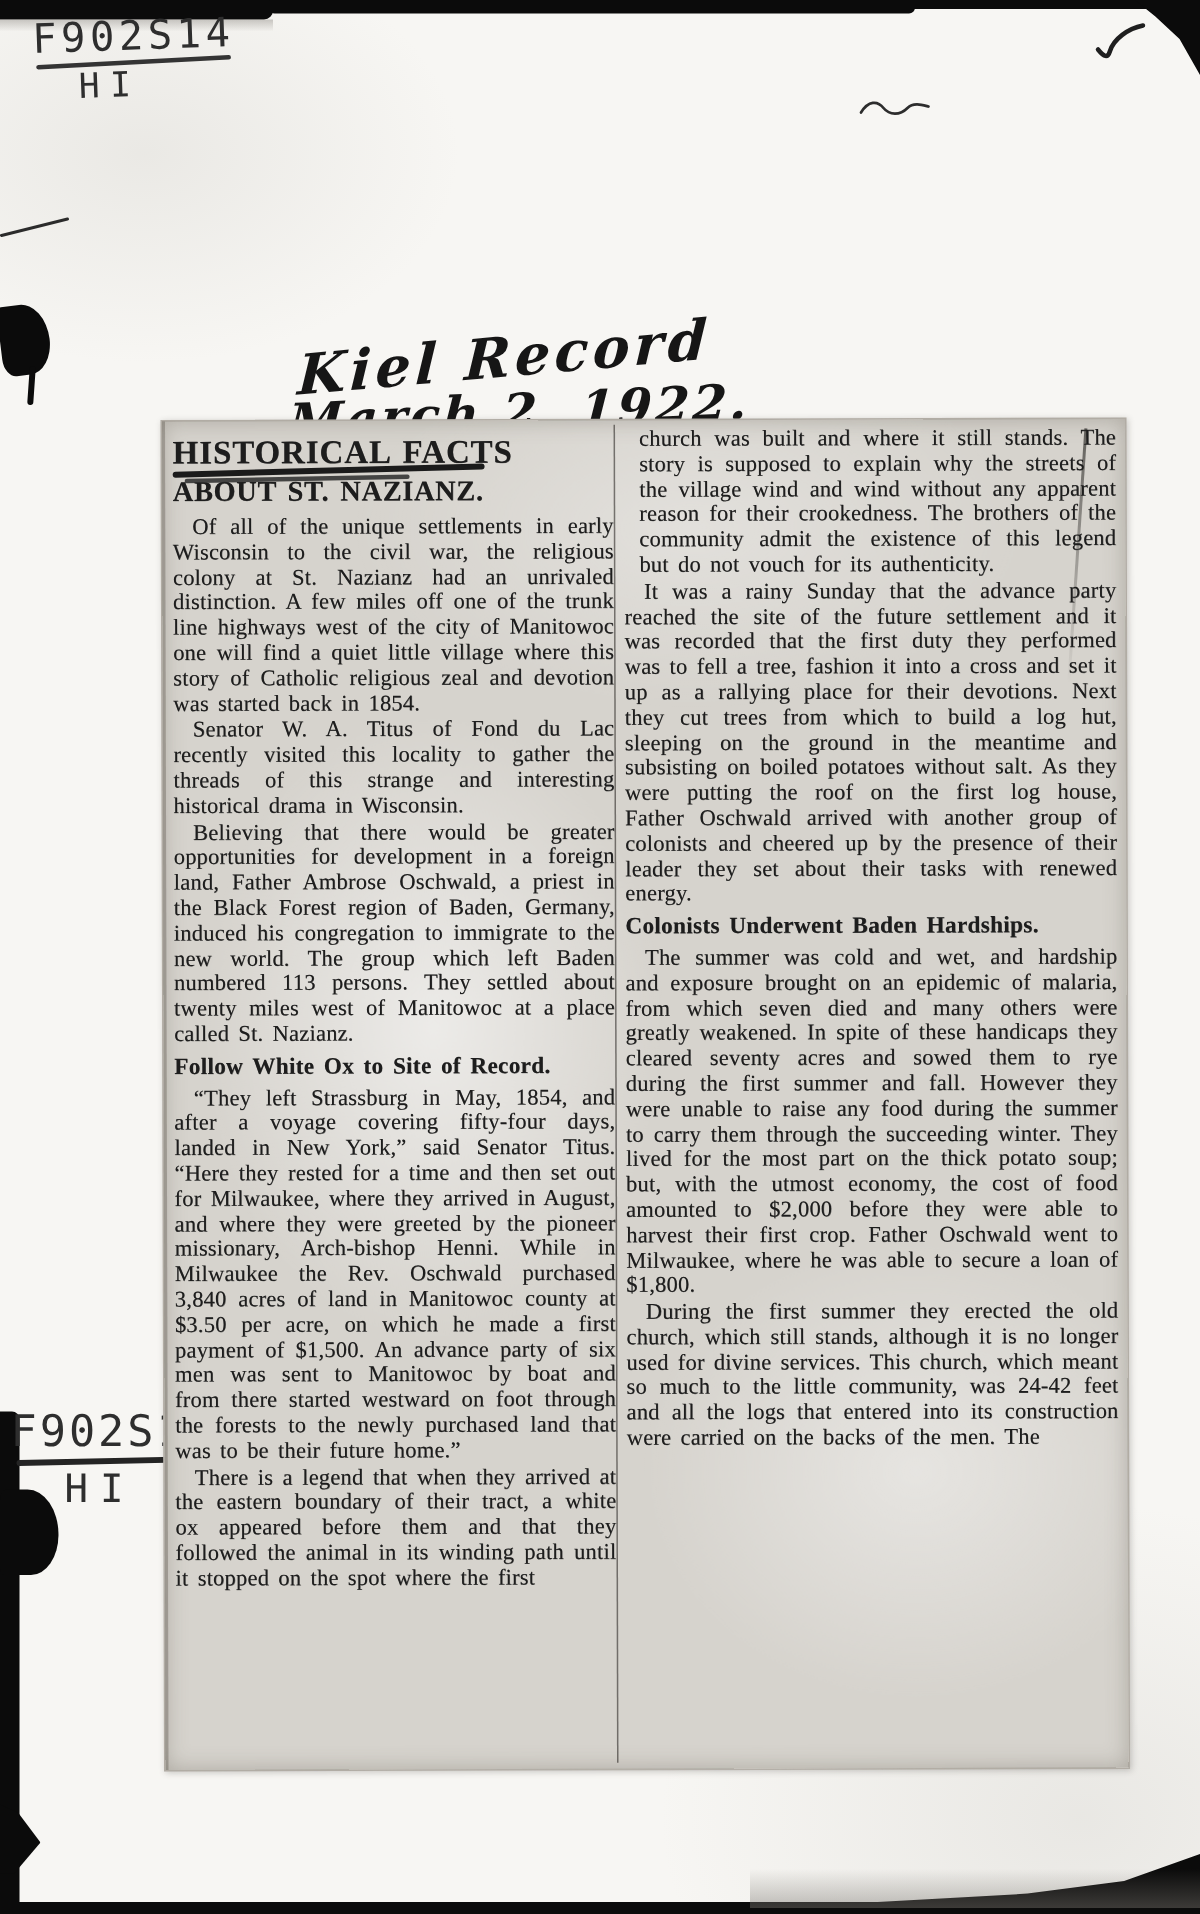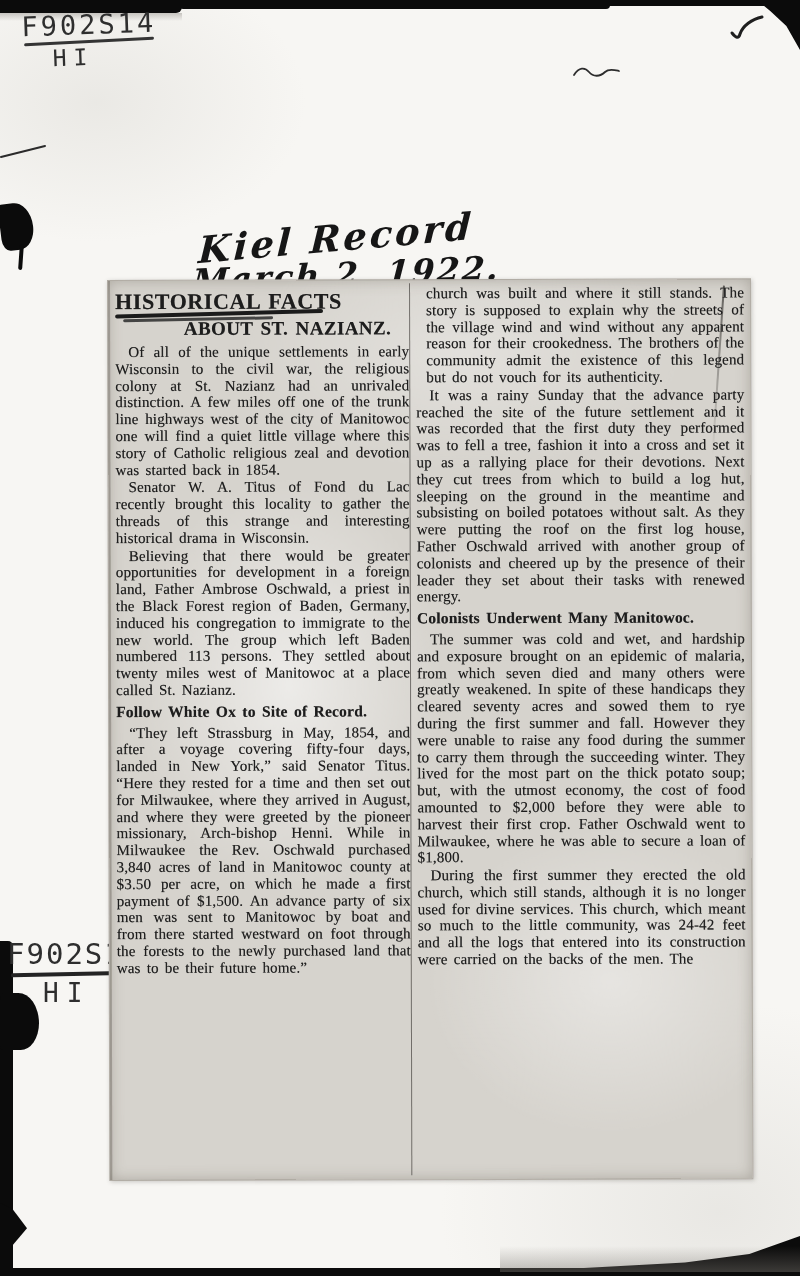--- a/index.html
+++ b/index.html
@@ -71,21 +71,21 @@
   .col{position:absolute;top:0;font-size:15px;line-height:16.8px;
     text-align:justify;word-spacing:2.2px;letter-spacing:.15px;
     text-shadow:.2px .2px 0 rgba(25,25,25,.55);}
   #col1{left:7px;top:13px;width:294px;}
   #col2{left:308px;top:5px;width:328px;}
   .col p{margin:0 0 1px;text-indent:13px;}
   .col p.noindent{text-indent:0;margin-left:10px;}
   .col h3{font-size:15.5px;margin:5px 0 4px;text-indent:0;letter-spacing:.2px;
     font-family:"Liberation Serif", serif;}
   .headline1{font-size:22px;font-weight:700;letter-spacing:.6px;margin:0;}
-  .headline2{font-size:19px;font-weight:700;letter-spacing:.4px;text-align:right;margin:1px 18px 6px 0;}
+  .headline2{font-size:19px;font-weight:700;letter-spacing:.4px;margin:1px 18px 6px 0;}
   .headline-underline{width:208px;height:4px;background:#1b1b1b;border-radius:2px;transform:rotate(-1.4deg);margin-top:1px;}
   .headline-underline2{width:150px;height:2.5px;background:#2a2a2a;opacity:.85;border-radius:2px;transform:rotate(-1deg);margin:2px 0 0 8px;}
   svg{display:block;}
 </style>
 </head>
 <body>
 
 <div class="art" id="top-bar"></div>
 <div class="art" id="top-bar-left"></div>
 <div class="art" id="top-bar-mid"></div>
@@ -134,26 +134,27 @@
   <div id="clip-left-edge"></div>
   <div id="col-divider"></div>
   <div id="crease-line"></div>
 
   <div class="col" id="col1">
     <h1 class="headline1">HISTORICAL FACTS</h1>
     <div class="headline-underline"></div>
     <div class="headline-underline2"></div>
     <h2 class="headline2">ABOUT ST. NAZIANZ.</h2>
     <p>Of all of the unique settlements in early Wisconsin to the civil war, the religious colony at St. Nazianz had an unrivaled distinction.  A few miles off one of the trunk line highways west of the city of Manitowoc one will find a quiet little village where this story of Catholic religious zeal and devotion was started back in 1854.</p>
-    <p>Senator W. A. Titus of Fond du Lac recently brought this locality to gather the threads of this strange and interesting historical drama in Wisconsin.</p>
+    <p>Senator W. A. Titus of Fond du Lac recently visited this locality to gather the threads of this strange and interesting historical drama in Wisconsin.</p>
     <p>Believing that there would be greater opportunities for development in a foreign land, Father Ambrose Oschwald, a priest in the Black Forest region of Baden, Germany, induced his congregation to immigrate to the new world.  The group which left Baden numbered 113 persons.  They settled about twenty miles west of Manitowoc at a place called St. Nazianz.</p>
     <h3>Follow White Ox to Site of Record.</h3>
     <p>“They left Strassburg in May, 1854, and after a voyage covering fifty-four days, landed in New York,” said Senator Titus.  “Here they rested for a time and then set out for Milwaukee, where they arrived in August, and where they were greeted by the pioneer missionary, Arch-bishop Henni. While in Milwaukee the Rev. Oschwald purchased 3,840 acres of land in Manitowoc county at $3.50 per acre, on which he made a first payment of $1,500.  An advance party of six men was sent to Manitowoc by boat and from there started westward on foot through the forests to the newly purchased land that was to be their future home.”</p>
+    <p>There is a legend that when they arrived at the eastern boundary of their tract, a white ox appeared before them and that they followed the animal in its winding path until it stopped on the spot where the first</p>
   </div>
 
   <div class="col" id="col2">
     <p class="noindent">church was built and where it still stands.  The story is supposed to explain why the streets of the village wind and wind without any apparent reason for their crookedness. The brothers of the community admit the existence of this legend but do not vouch for its authenticity.</p>
     <p>It was a rainy Sunday that the advance party reached the site of the future settlement and it was recorded that the first duty they performed was to fell a tree, fashion it into a cross and set it up as a rallying place for their devotions.  Next they cut trees from which to build a log hut, sleeping on the ground in the meantime and subsisting on boiled potatoes without salt.  As they were putting the roof on the first log house, Father Oschwald arrived with another group of colonists and cheered up by the presence of their leader they set about their tasks with renewed energy.</p>
-    <h3>Colonists Underwent Many Manitowoc.</h3>
+    <h3>Colonists Underwent Baden Hardships.</h3>
     <p>The summer was cold and wet, and hardship and exposure brought on an epidemic of malaria, from which seven died and many others were greatly weakened.  In spite of these handicaps they cleared seventy acres and sowed them to rye during the first summer and fall.  However they were unable to raise any food during the summer to carry them through the succeeding winter.  They lived for the most part on the thick potato soup; but, with the utmost economy, the cost of food amounted to $2,000 before they were able to harvest their first crop.  Father Oschwald went to Milwaukee, where he was able to secure a loan of $1,800.</p>
     <p>During the first summer they erected the old church, which still stands, although it is no longer used for divine services.  This church, which meant so much to the little community, was 24-42 feet and all the logs that entered into its construction were carried on the backs of the men.  The</p>
   </div>
 </div>
 
 </body></html>

